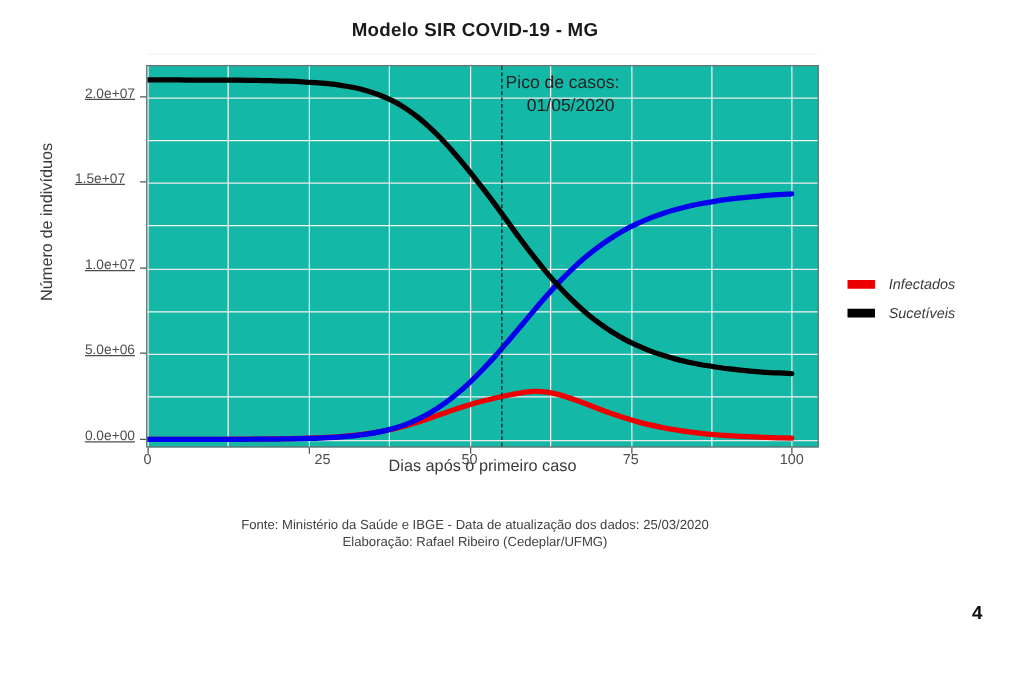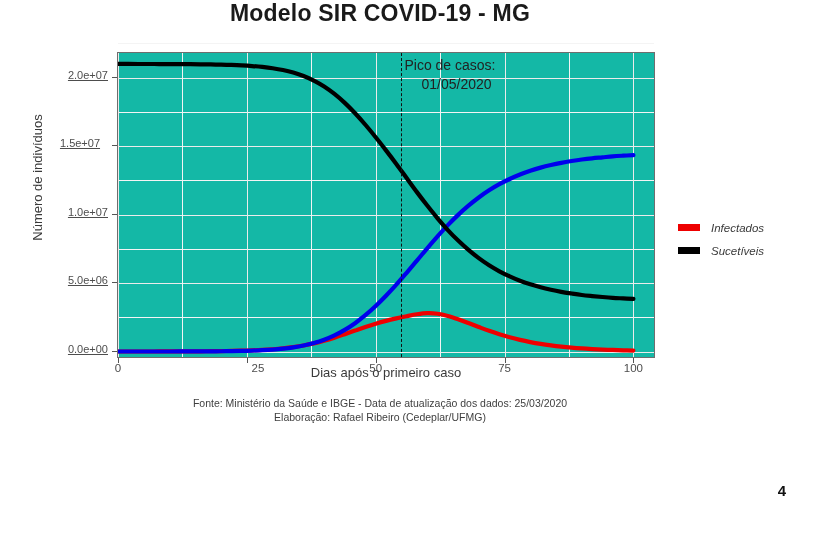--- a/index.html
+++ b/index.html
@@ -5,23 +5,23 @@
   html,body{margin:0;padding:0;}
   body{
     width:820px;height:547px;background:#ffffff;
     font-family:"Liberation Sans", sans-serif;
     color:#000;overflow:hidden;position:relative;
   }
   .slide{position:absolute;inset:0;}
 
   
   .chart-title{
-    position:absolute;left:0;top:0;width:760px;
+    position:absolute;left:0;top:16px;width:760px;
     text-align:center;
-    font-size:23px;font-weight:bold;color:#1a1a1a;
+    font-size:15px;font-weight:bold;color:#1a1a1a;
     letter-spacing:.2px;
   }
 
   
   .chart-area{position:absolute;left:0;top:40px;width:820px;height:400px;}
 
   .y-axis-title{
     position:absolute;left:-93px;top:130px;width:260px;
     text-align:center;font-size:13px;color:#3a3a3a;
     transform:rotate(-90deg);transform-origin:center center;
@@ -64,21 +64,21 @@
   svg.curves{position:absolute;left:0;top:0;}
 
   
   .legend{position:absolute;left:678px;top:176px;}
   .legend-row{display:flex;align-items:center;height:23px;}
   .legend-key{width:22px;height:7px;margin-right:11px;flex:0 0 auto;}
   .legend-label{font-size:11.5px;color:#3a3a3a;font-style:italic;}
 
   
   .footnote{
-    position:absolute;left:0;top:397px;width:760px;text-align:center;
+    position:absolute;left:0;top:414px;width:760px;text-align:center;
     font-size:10.5px;color:#3f3f3f;line-height:13.5px;
   }
   .page-number{
     position:absolute;right:34px;top:482px;
     font-size:15px;font-weight:bold;color:#111;
   }
 </style>
 </head>
 <body>
 

